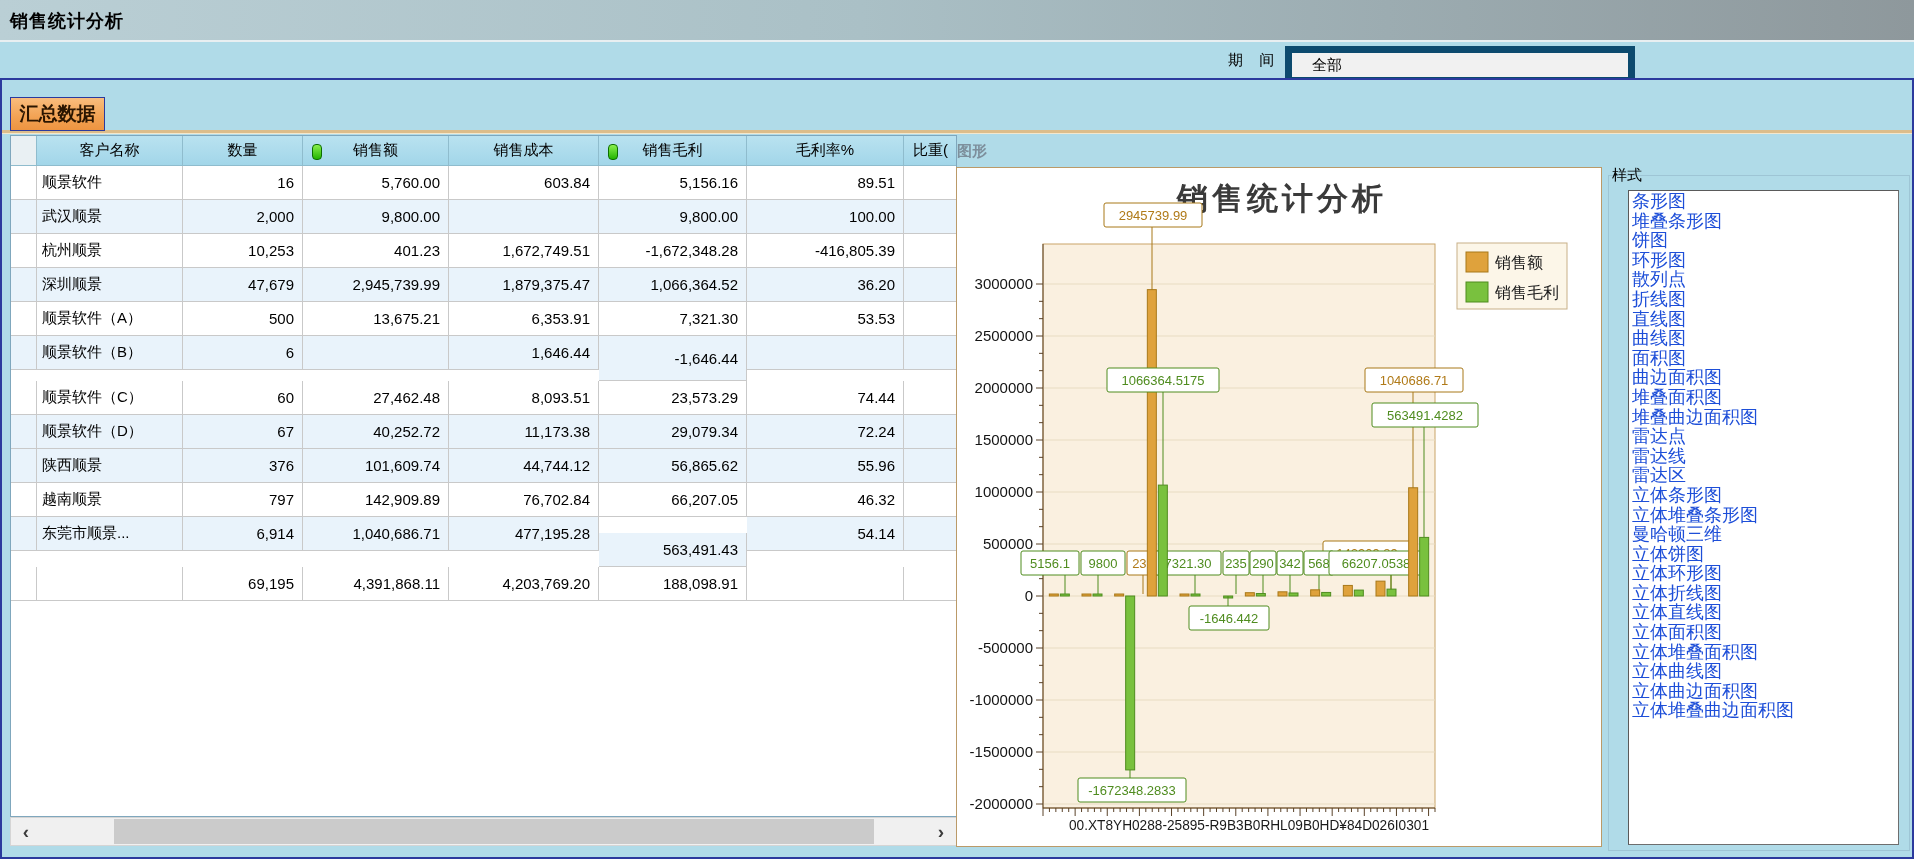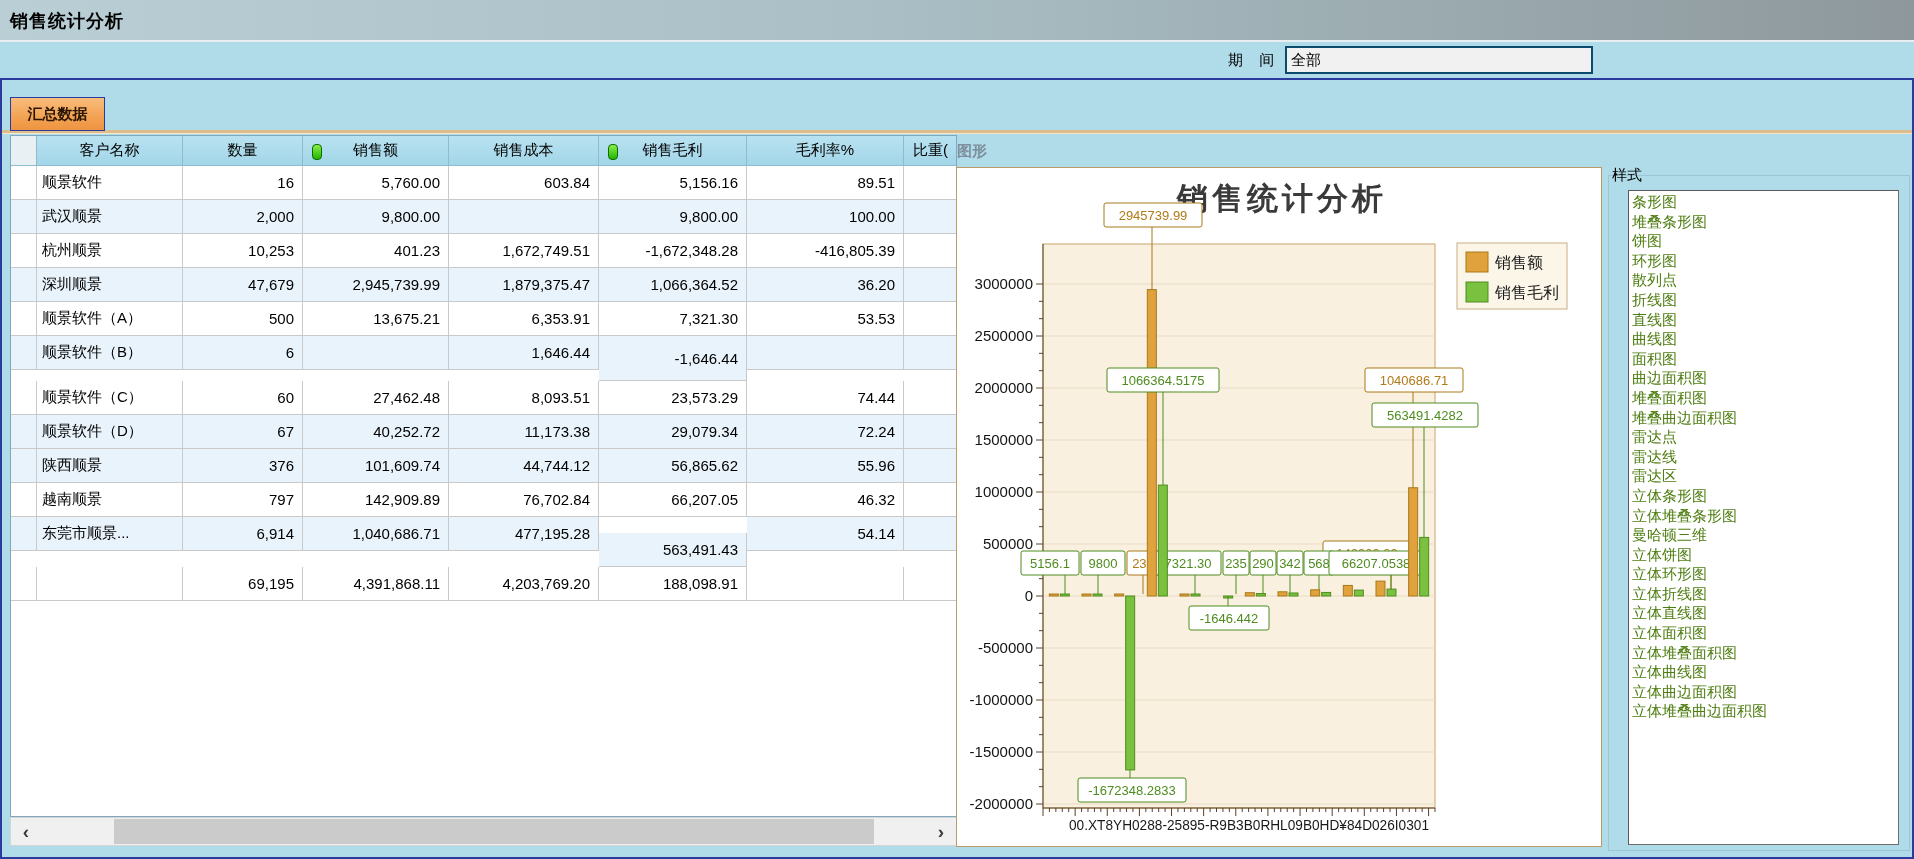--- a/index.html
+++ b/index.html
@@ -15,34 +15,34 @@
   }
   .titlebar .title{
     position:absolute;left:10px;top:9px;font-size:18px;font-weight:bold;color:#000;
     letter-spacing:1px;
   }
   
   .period-row{position:absolute;left:0;top:42px;width:1914px;height:36px;}
   .period-label{position:absolute;left:1228px;top:9px;font-size:15px;color:#000;letter-spacing:6px;}
   .period-input{
     position:absolute;left:1285px;top:4px;width:296px;height:22px;
-    background:#f1f1f1;border:2px solid #0c4a6e;font-size:15px;color:#000;
-    padding:1px 4px;font-family:"Liberation Sans",sans-serif;
+    background:#f1f1f1;border:7px solid #0c4a6e;font-size:15px;color:#000;
+    padding:1px 20px;font-family:"Liberation Sans",sans-serif;
   }
   
   .main-panel{
     position:absolute;left:0;top:78px;width:1910px;height:777px;
     background:#b0dbe8;border:2px solid #2b3a9d;
   }
   .tab{
     position:absolute;left:8px;top:17px;width:95px;height:34px;z-index:3;
     background:linear-gradient(180deg,#f9bd7d 0%,#f2a253 60%,#ee9440 100%);
     border:1px solid #2b3a9d;box-sizing:border-box;
     display:flex;align-items:center;justify-content:center;
-    font-size:15px;font-weight:bold;color:#2a1500;cursor:default;
+    font-size:19px;font-weight:bold;color:#2a1500;cursor:default;
   }
   .tabline{
     position:absolute;left:0;top:50px;width:1910px;height:3px;z-index:2;
     background:#dcbd8b;border-bottom:1px solid #f3e7cd;
   }
   
   .table-wrap{
     position:absolute;left:8px;top:55px;width:947px;height:682px;
     background:#fff;border:1px solid #7fa7bd;box-sizing:border-box;overflow:hidden;
   }
@@ -91,21 +91,21 @@
   .style-group-box{
     position:absolute;left:1606px;top:95px;width:300px;height:674px;
     border:1px solid #9ec5d5;
   }
   .style-list{
     position:absolute;left:1626px;top:110px;width:271px;height:655px;
     background:#fff;border:1px solid #6e6e6e;
     border-top-color:#5a5a5a;border-left-color:#5a5a5a;
     box-sizing:border-box;overflow:hidden;padding:1px 0 0 3px;
   }
-  .style-item{font-size:15px;line-height:19.6px;color:#4d7c0f;white-space:nowrap;cursor:default;}
+  .style-item{font-size:18px;line-height:19.6px;color:#1d4ed8;white-space:nowrap;cursor:default;}
 </style>
 </head>
 <body>
 
 <div class="titlebar">
   <div class="title">销售统计分析</div>
 </div>
 
 <div class="period-row">
   <span class="period-label">期 间</span>

